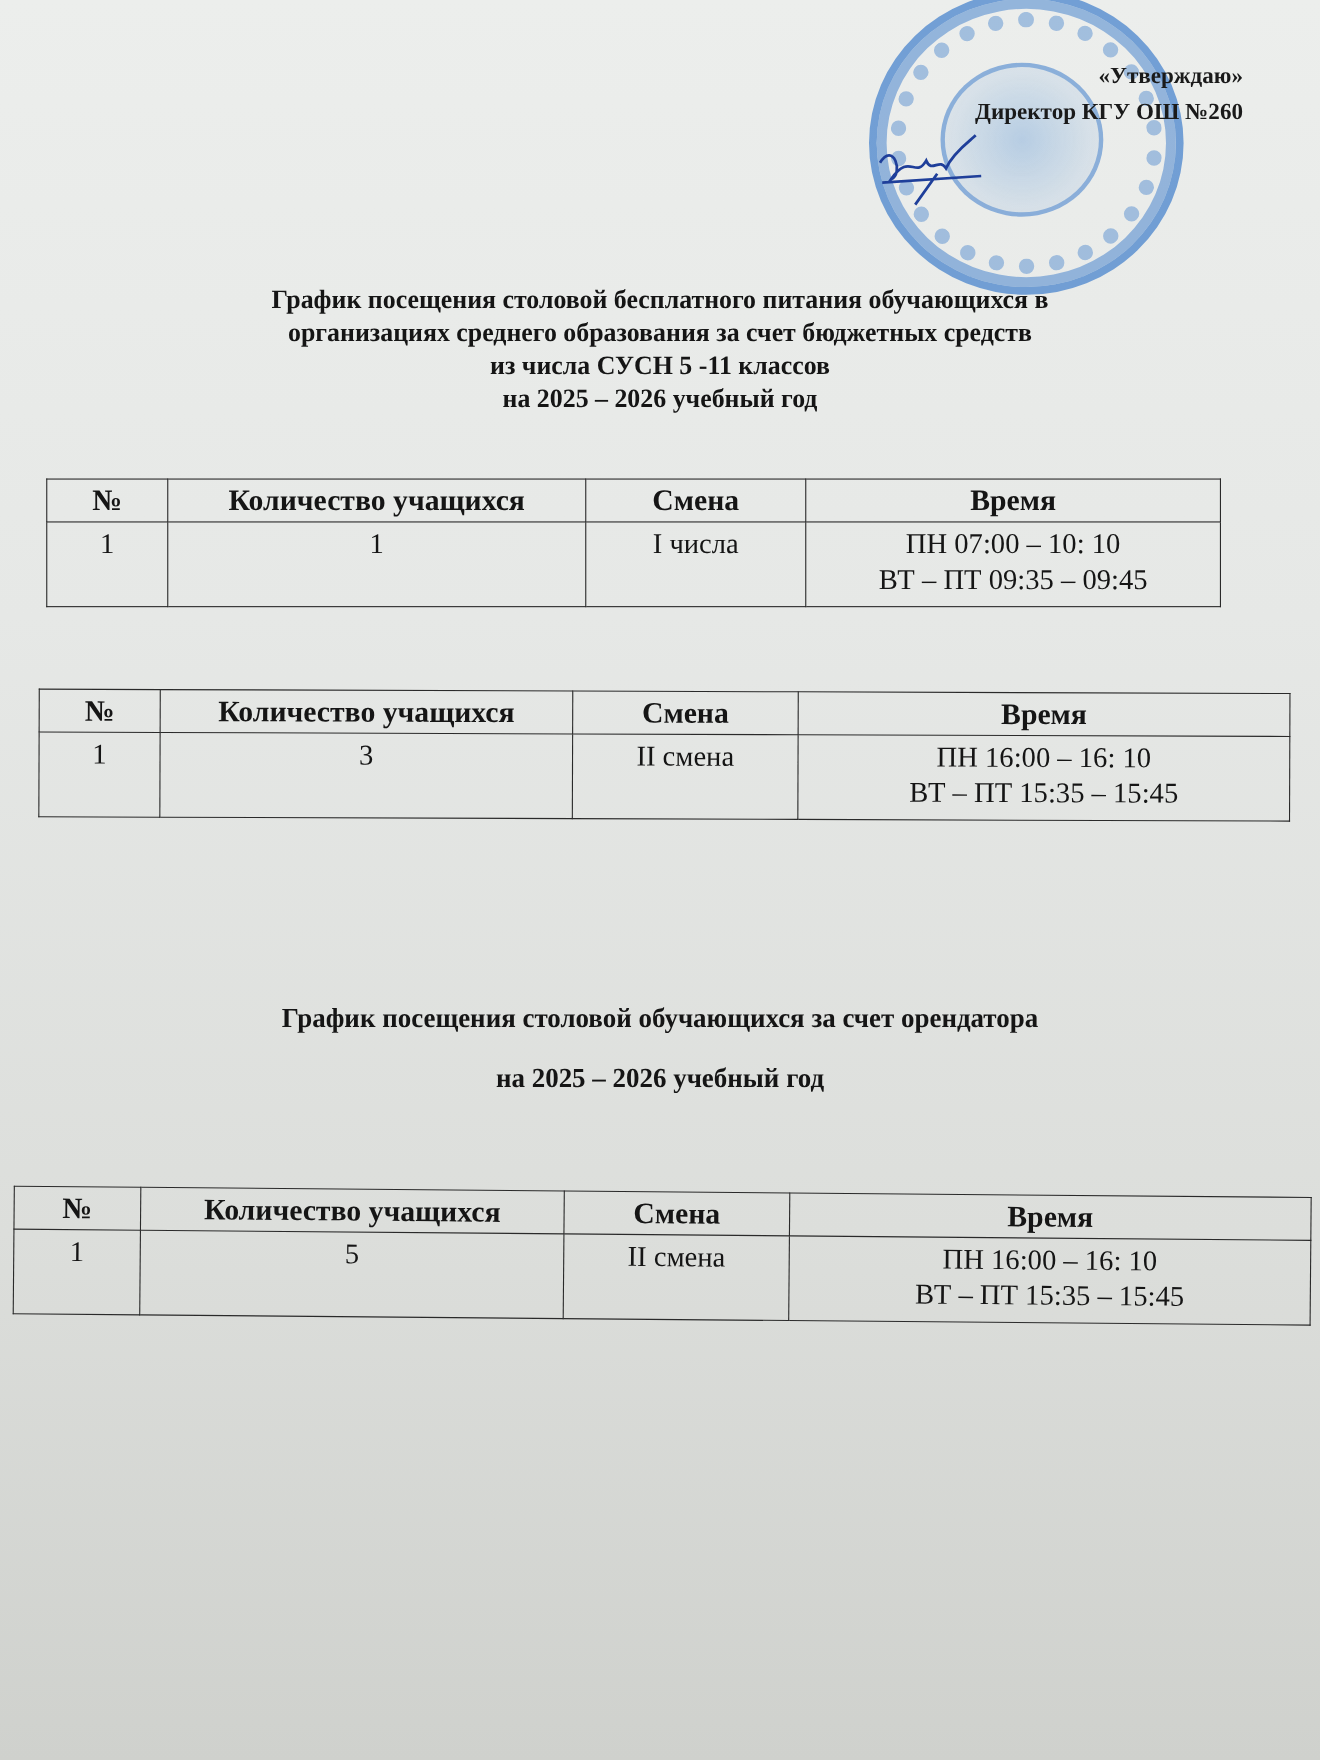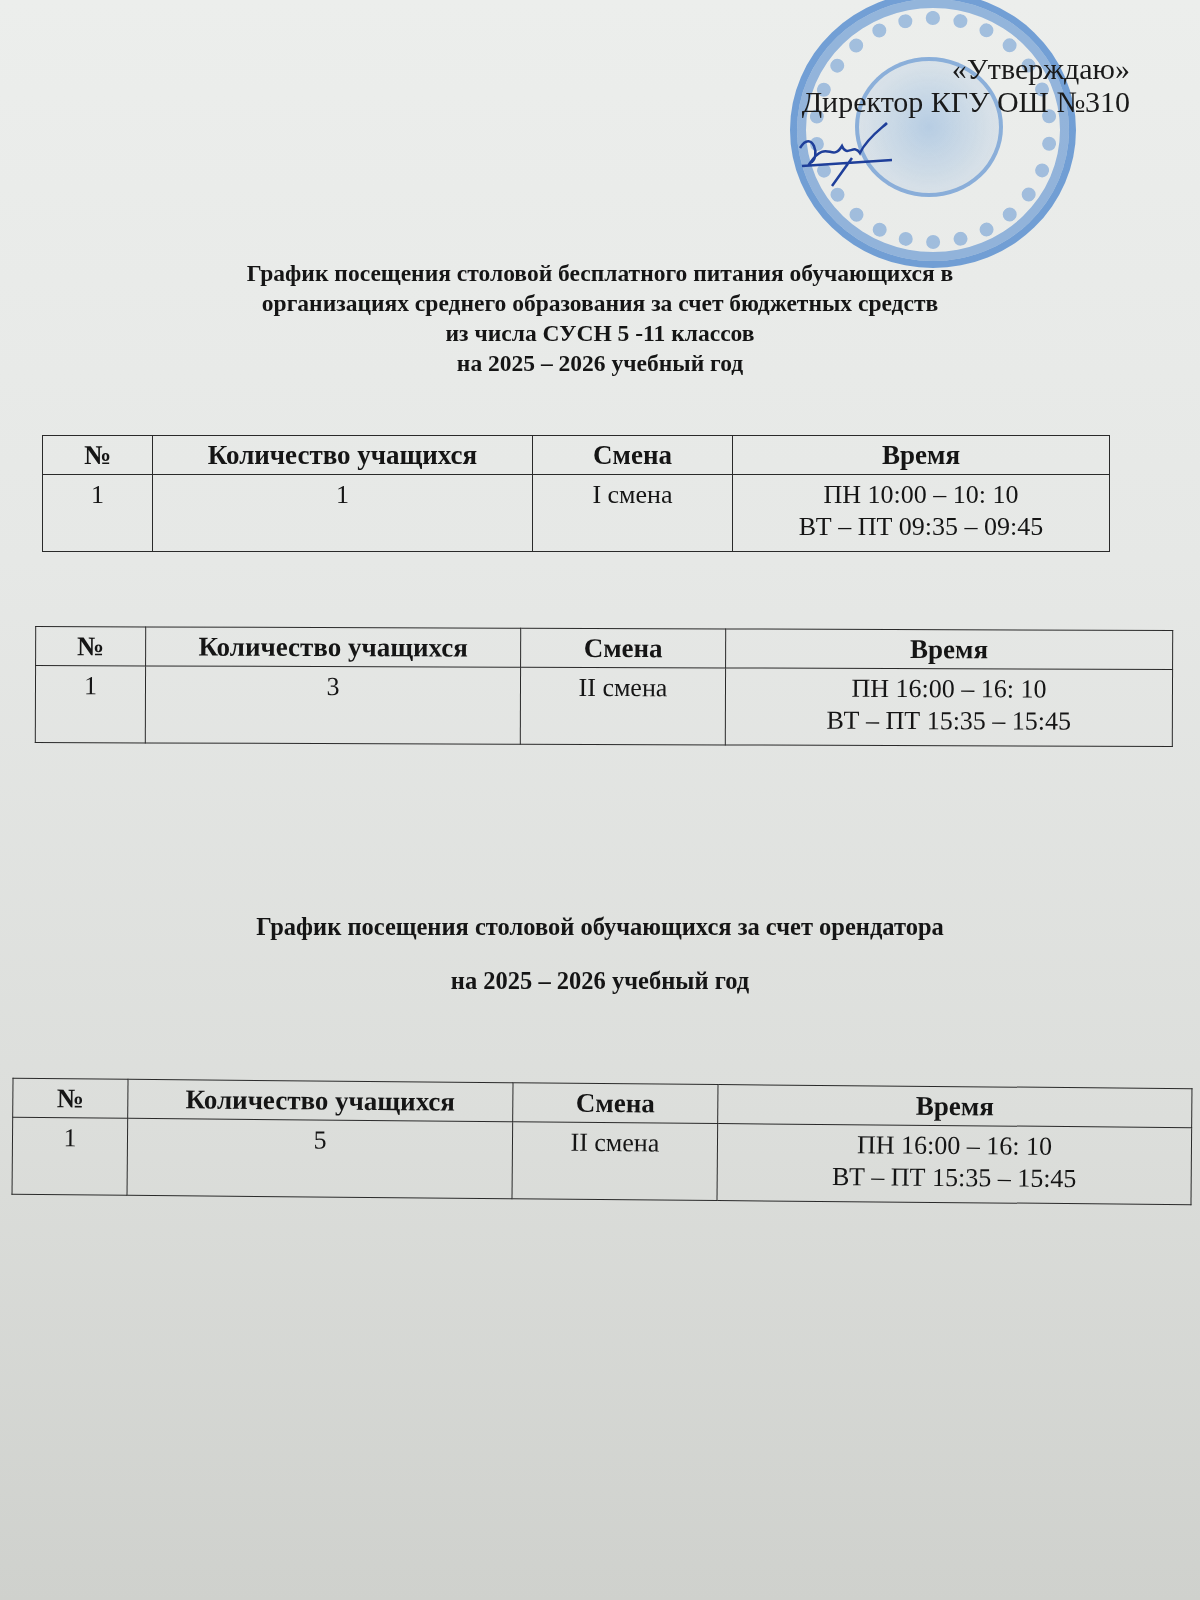--- a/index.html
+++ b/index.html
@@ -19,21 +19,21 @@
       position: absolute; left: 58px; top: 58px; width: 140px; height: 132px;
       border-radius: 50%; border: 4px solid rgba(45,115,200,0.55);
       background: radial-gradient(circle, rgba(60,130,210,0.35) 0%, rgba(60,130,210,0.15) 60%, rgba(60,130,210,0.05) 100%);
     }
     .stamp .ring-text {
       position: absolute; inset: 12px; border-radius: 50%;
       border: 14px dotted rgba(45,115,200,0.45);
     }
     .approve {
       position: absolute; right: 70px; top: 52px; text-align: right;
-      font-size: 30px; line-height: 33px; color: #1a1a1a;
+      font-size: 21px; line-height: 33px; color: #1a1a1a; font-weight: bold;
     }
     .signature {
       position: absolute; left: 792px; top: 118px; width: 110px; height: 70px;
     }
     .title {
       position: absolute; left: 0; right: 0; text-align: center;
       font-family: "Liberation Serif", serif; font-weight: bold;
       font-size: 24px; line-height: 30px; transform: scaleX(0.98);
     }
     .t1 { top: 258px; }
@@ -62,21 +62,21 @@
   <div class="ring-text"></div>
   <div class="inner"></div>
 </div>
 
 <svg class="signature" viewBox="0 0 110 70">
   <path d="M8 30 C20 10, 30 40, 18 45 C35 20, 40 45, 50 28 C55 40, 62 25, 68 35 C75 20, 90 10, 95 5 M60 40 L40 68 M10 48 L100 42" stroke="#1f3f9a" stroke-width="2.5" fill="none"></path>
 </svg>
 
 <div class="approve">
   <div>«Утверждаю»</div>
-  <div>Директор КГУ ОШ №310</div>
+  <div>Директор КГУ ОШ №260</div>
 </div>
 
 <div class="title t1">
   <div>График посещения столовой бесплатного питания обучающихся в</div>
   <div>организациях среднего образования за счет бюджетных средств</div>
   <div>из числа СУСН 5 -11 классов</div>
   <div>на 2025  – 2026 учебный год</div>
 </div>
 
 <table class="tbl1">
@@ -89,23 +89,23 @@
   <tbody>
       <tr>
     <th>№</th>
     <th>Количество учащихся</th>
     <th>Смена</th>
     <th>Время</th>
   </tr>
   <tr>
     <td>1</td>
     <td>1</td>
-    <td>I смена</td>
+    <td>I числа</td>
     <td>
-      <span class="time-line">ПН 10:00 – 10: 10</span>
+      <span class="time-line">ПН 07:00 – 10: 10</span>
       <span class="time-line">ВТ – ПТ 09:35 – 09:45</span>
     </td>
   </tr>
 </tbody>
   </table>
 
 <table class="tbl2">
   <colgroup>
       <col class="c1">
       <col class="c2">

